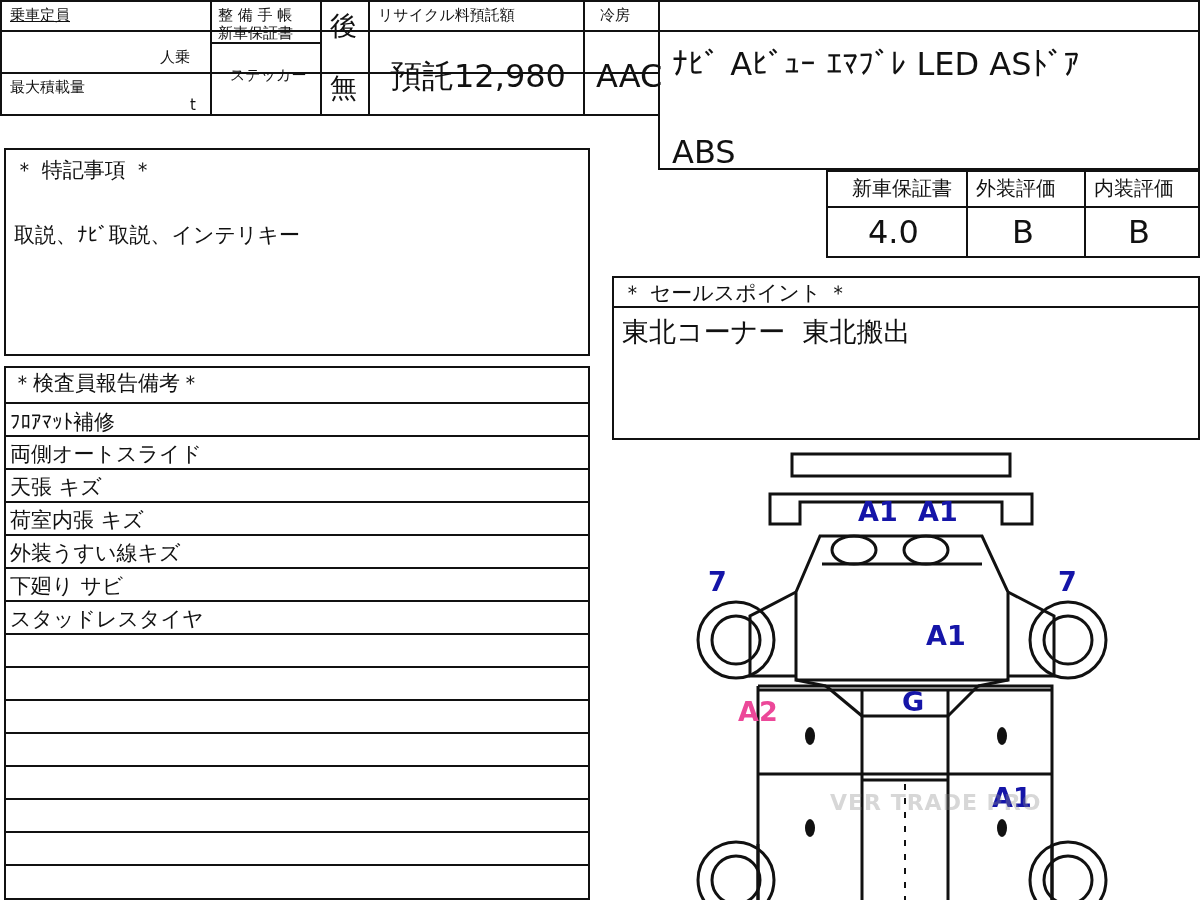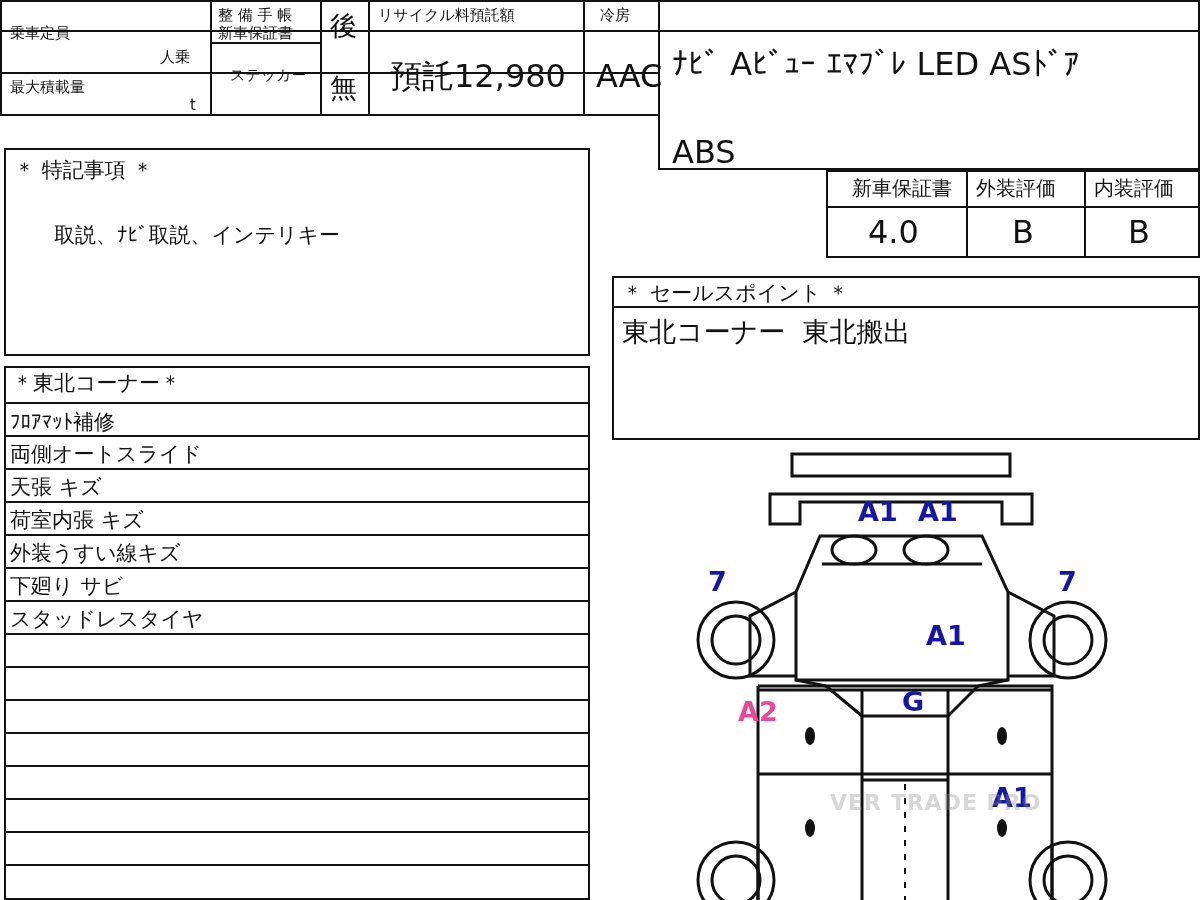--- a/index.html
+++ b/index.html
@@ -71,21 +71,21 @@
     <div class="line" style="left:320px; top:18px; width:2px; height:114px;"></div>
     <div class="line" style="left:368px; top:18px; width:2px; height:114px;"></div>
     <div class="line" style="left:583px; top:18px; width:2px; height:114px;"></div>
     <div class="line" style="left:658px; top:18px; width:2px; height:114px;"></div>
     <div class="line" style="left:210px; top:60px; width:110px; height:2px;"></div>
 
     <span class="txt huge" style="left:58px; top:-12px;">レクフルト</span>
 
     <span class="txt xhuge mono" style="left:836px; top:-14px;">FNC28-005049</span>
 
-    <span class="txt small" style="left:10px; top:44px;">乗車定員</span>
+    <span class="txt small" style="left:10px; top:26px;text-decoration:underline;">乗車定員</span>
     <span class="txt small" style="left:160px; top:68px;">人乗</span>
     <span class="txt small" style="left:10px; top:98px;">最大積載量</span>
     <span class="txt small" style="left:190px; top:116px;">t</span>
 
     <span class="txt small" style="left:218px; top:26px;">整 備 手 帳</span>
     <span class="txt small" style="left:218px; top:44px;">新車保証書</span>
     <span class="txt small" style="left:230px; top:86px;">ステッカー</span>
     <span class="txt big" style="left:330px; top:30px;">後</span>
     <span class="txt big" style="left:330px; top:92px;">無</span>
 
@@ -108,29 +108,29 @@
   <span class="txt mid" style="left:852px; top:178px;">新車保証書</span>
   <span class="txt mid" style="left:976px; top:178px;">外装評価</span>
   <span class="txt mid" style="left:1094px; top:178px;">内装評価</span>
 
   <span class="txt huge" style="left:868px; top:216px;">4.0</span>
   <span class="txt huge" style="left:1012px; top:216px;">B</span>
   <span class="txt huge" style="left:1128px; top:216px;">B</span>
 
   <div class="bx" style="left:4px; top:148px; width:586px; height:208px;"></div>
   <span class="txt hdr" style="left:14px; top:160px;">＊ 特記事項 ＊</span>
-  <span class="txt hdr" style="left:14px; top:225px;margin-left:40px;">取説、ﾅﾋﾞ取説、インテリキー</span>
+  <span class="txt hdr" style="left:14px; top:225px;">取説、ﾅﾋﾞ取説、インテリキー</span>
 
   <div class="bx" style="left:612px; top:276px; width:588px; height:164px;"></div>
   <div class="line" style="left:612px; top:306px; width:588px; height:2px;"></div>
   <span class="txt big" style="left:622px; top:318px;">東北コーナー  東北搬出</span>
   <span class="txt hdr" style="left:622px; top:283px;">＊ セールスポイント ＊</span>
 
   <div class="bx" style="left:4px; top:366px; width:586px; height:534px;"></div>
-  <span class="txt hdr" style="left:12px; top:373px;">＊東北コーナー＊</span>
+  <span class="txt hdr" style="left:12px; top:373px;">＊検査員報告備考＊</span>
 
   <div class="rowline" style="top:402px;"></div>
   <div class="rowline" style="top:435px;"></div>
   <div class="rowline" style="top:468px;"></div>
   <div class="rowline" style="top:501px;"></div>
   <div class="rowline" style="top:534px;"></div>
   <div class="rowline" style="top:567px;"></div>
   <div class="rowline" style="top:600px;"></div>
   <div class="rowline" style="top:633px;"></div>
   <div class="rowline" style="top:666px;"></div>

